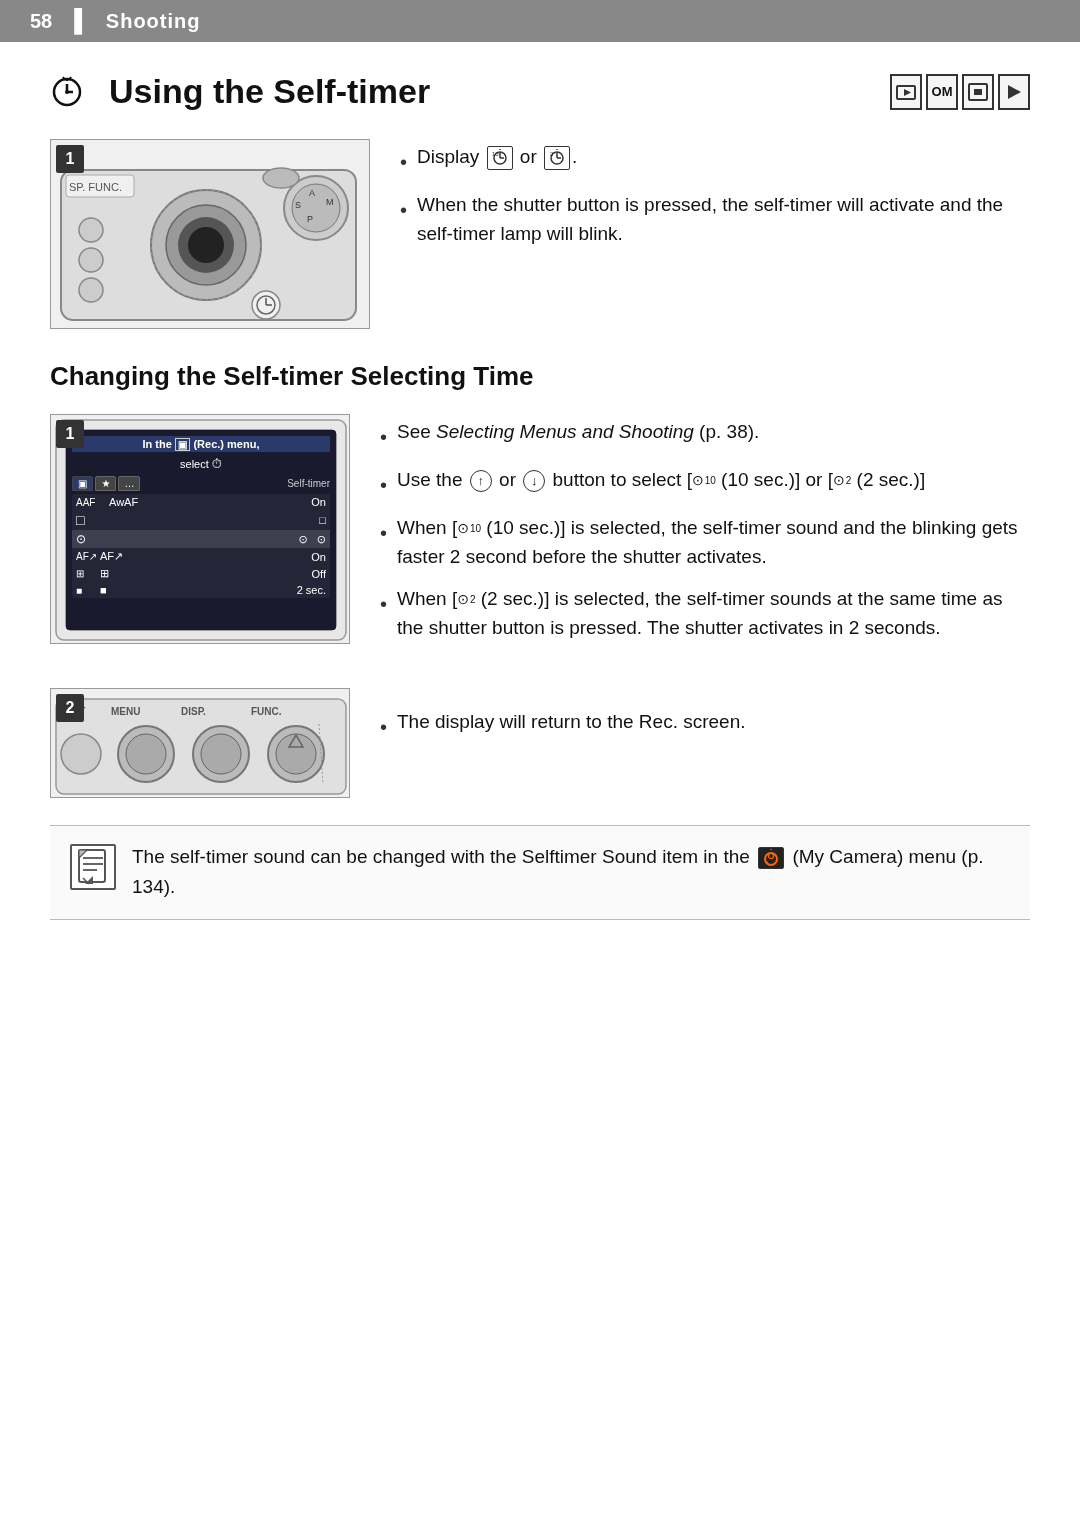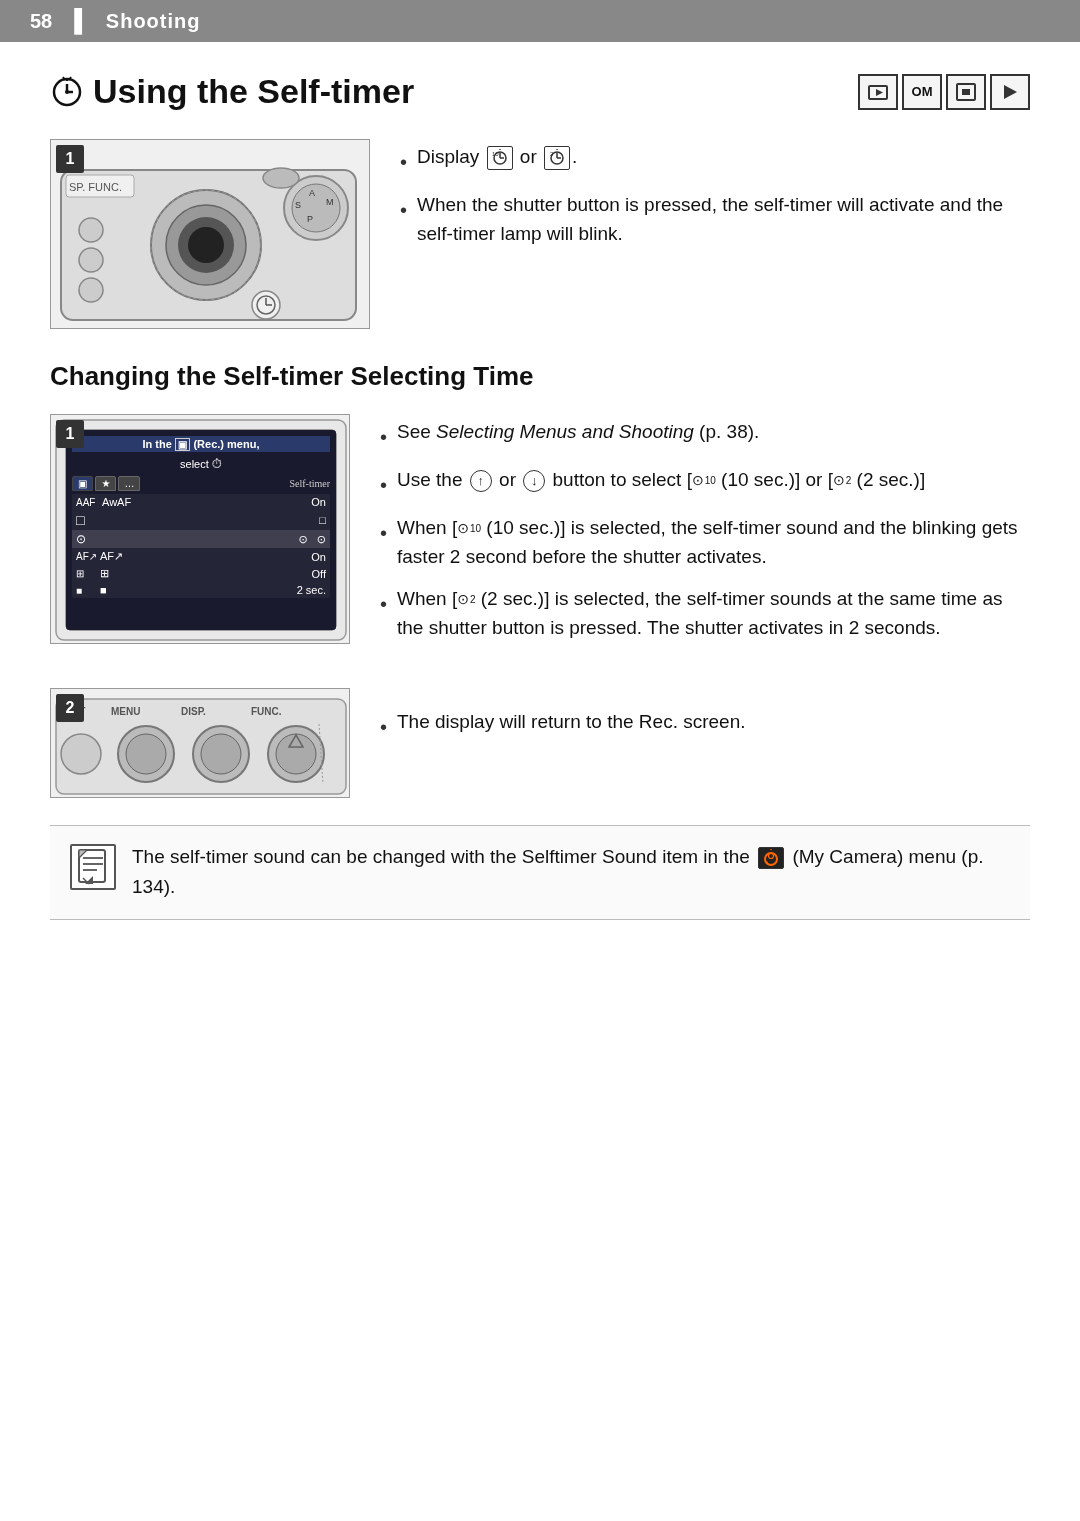--- a/index.html
+++ b/index.html
@@ -48,32 +48,32 @@
       display: flex;
       align-items: center;
       justify-content: space-between;
       margin-bottom: 28px;
     }
     .page-title {
       font-size: 34px;
       font-weight: bold;
       display: flex;
       align-items: center;
-      gap: 9px;
+      gap: 25px;
     }
 
     
     .mode-icons {
       display: flex;
       gap: 4px;
       align-items: center;
     }
     .mode-icon-box {
       border: 2px solid #333;
-      width: 40px;
+      width: 32px;
       height: 36px;
       display: flex;
       align-items: center;
       justify-content: center;
       font-size: 15px;
       font-weight: bold;
       background: #f5f5f5;
     }
 
     
@@ -371,25 +371,25 @@
           </div>
           <div style="color:#fff;font-size:11px;text-align:center;margin-bottom:4px;">
             <span>select </span>
             <span style="font-size:13px;">⏱</span>
           </div>
 
           <div style="display:flex;gap:2px;margin-bottom:3px;">
             <div style="background:#2a3a6a;color:#fff;font-size:10px;padding:1px 5px;border-radius:2px 2px 0 0;border:1px solid #444;">▣</div>
             <div style="background:#444;color:#fff;font-size:10px;padding:1px 5px;border-radius:2px 2px 0 0;border:1px solid #666;">★</div>
             <div style="background:#444;color:#fff;font-size:10px;padding:1px 5px;border-radius:2px 2px 0 0;border:1px solid #666;">…</div>
-            <div style="flex:1;text-align:right;color:#ccc;font-size:10px;padding-top:2px;font-family:Liberation Serif, serif;">Self-timer</div>
+            <div style="flex:1;text-align:right;color:#ccc;font-size:10px;padding-top:2px;">Self-timer</div>
           </div>
 
           <div style="background:rgba(255,255,255,0.05);border-radius:2px;">
-            <div style="display:flex;align-items:center;padding:2px 4px;color:#fff;font-size:11px;gap:8px;">
+            <div style="display:flex;align-items:center;padding:2px 4px;color:#fff;font-size:11px;gap:15px;">
               <span style="width:18px;font-size:10px;">AAF</span>
               <span style="flex:1;">AwAF</span>
               <span>On</span>
             </div>
             <div style="display:flex;align-items:center;padding:2px 4px;color:#fff;font-size:11px;gap:6px;">
               <span style="width:18px;font-size:14px;">□</span>
               <span style="flex:1;"></span>
               <span>□</span>
             </div>
             <div style="display:flex;align-items:center;padding:2px 4px;color:#fff;font-size:11px;gap:6px;background:rgba(255,255,255,0.12);">

